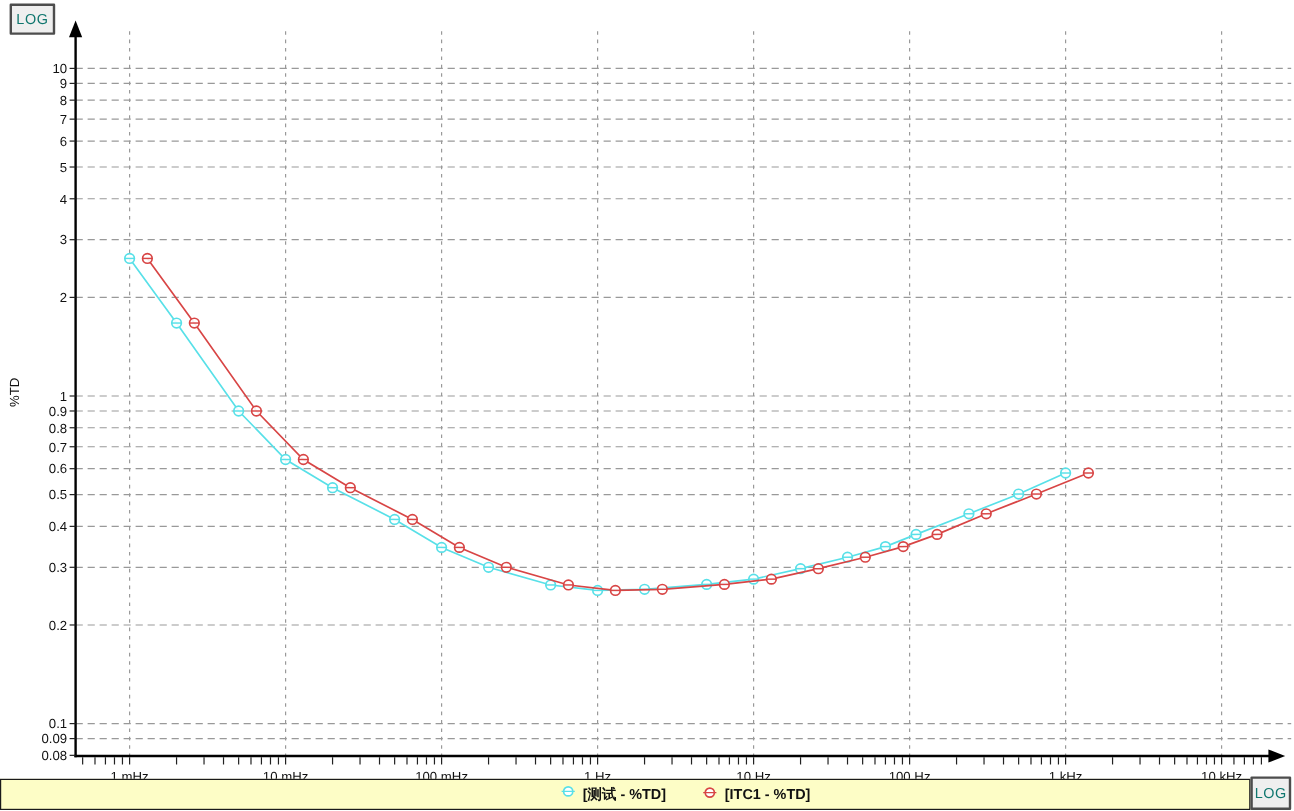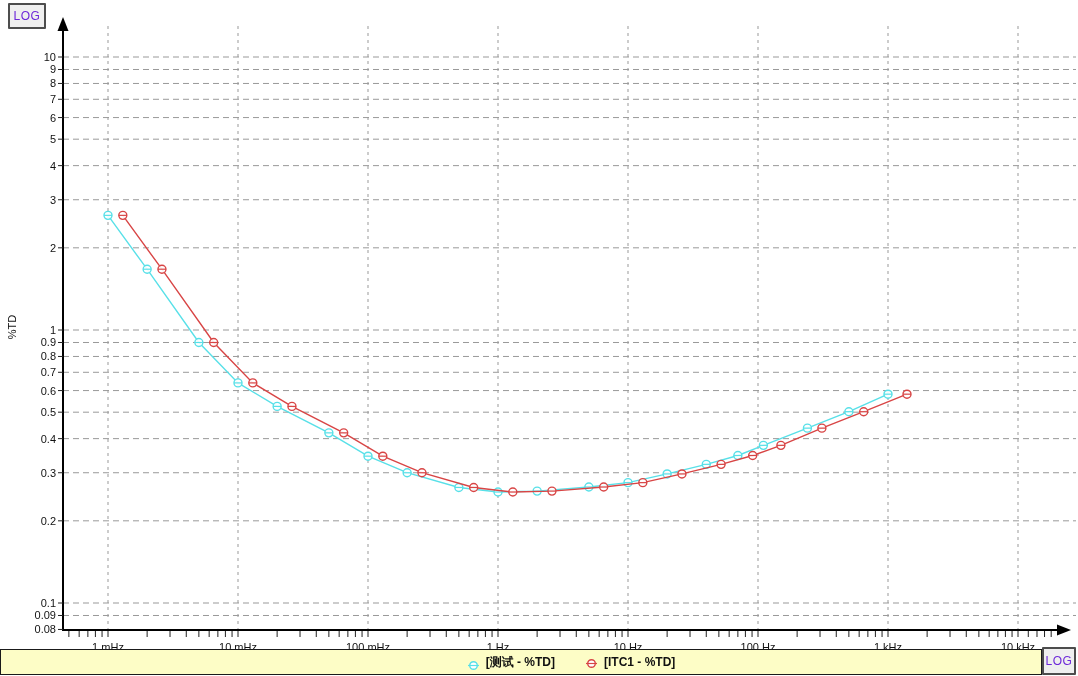--- a/index.html
+++ b/index.html
@@ -1,27 +1,27 @@
 <!DOCTYPE html>
 <html><head>
 <meta charset="utf-8">
 <style>
   html,body{margin:0;padding:0;}
   body{width:1078px;height:676px;background:#ffffff;position:relative;overflow:hidden;
        font-family:"Liberation Sans",sans-serif;}
   #plot{position:absolute;left:0;top:0;}
   .log-btn{position:absolute;background:#efefef;border:2px solid #4d4d4d;border-radius:1px;
-       color:#6d28d9;font:12px "Liberation Sans",sans-serif;letter-spacing:.5px;
+       color:#0f766e;font:12px "Liberation Sans",sans-serif;letter-spacing:.5px;
        display:flex;align-items:center;justify-content:center;padding:0;cursor:pointer;z-index:3;}
   .log-top{left:8px;top:3px;width:38px;height:26px;}
   .log-bottom{right:2px;bottom:1px;width:34px;height:28px;}
   .bottom-bar{position:absolute;left:0;bottom:1px;width:1042px;height:26px;box-sizing:border-box;
        background:#fdfdc6;border:1px solid #1a1a1a;display:flex;align-items:center;
        justify-content:center;gap:30px;padding-left:100px;z-index:2;}
-  .legend-item{display:flex;align-items:flex-end;gap:6px;font-size:12px;font-weight:bold;color:#111;}
+  .legend-item{display:flex;align-items:flex-start;gap:6px;font-size:12px;font-weight:bold;color:#111;}
   .lm{display:inline-flex;width:13px;height:11px;}
 </style>
 </head>
 <body>
 
 <button class="log-btn log-top">LOG</button>
 
 <svg id="plot" width="1078" height="676">
     <g>
       <line x1="108" y1="26" x2="108" y2="630" stroke="#999" stroke-width="1" stroke-dasharray="3 4"></line>

